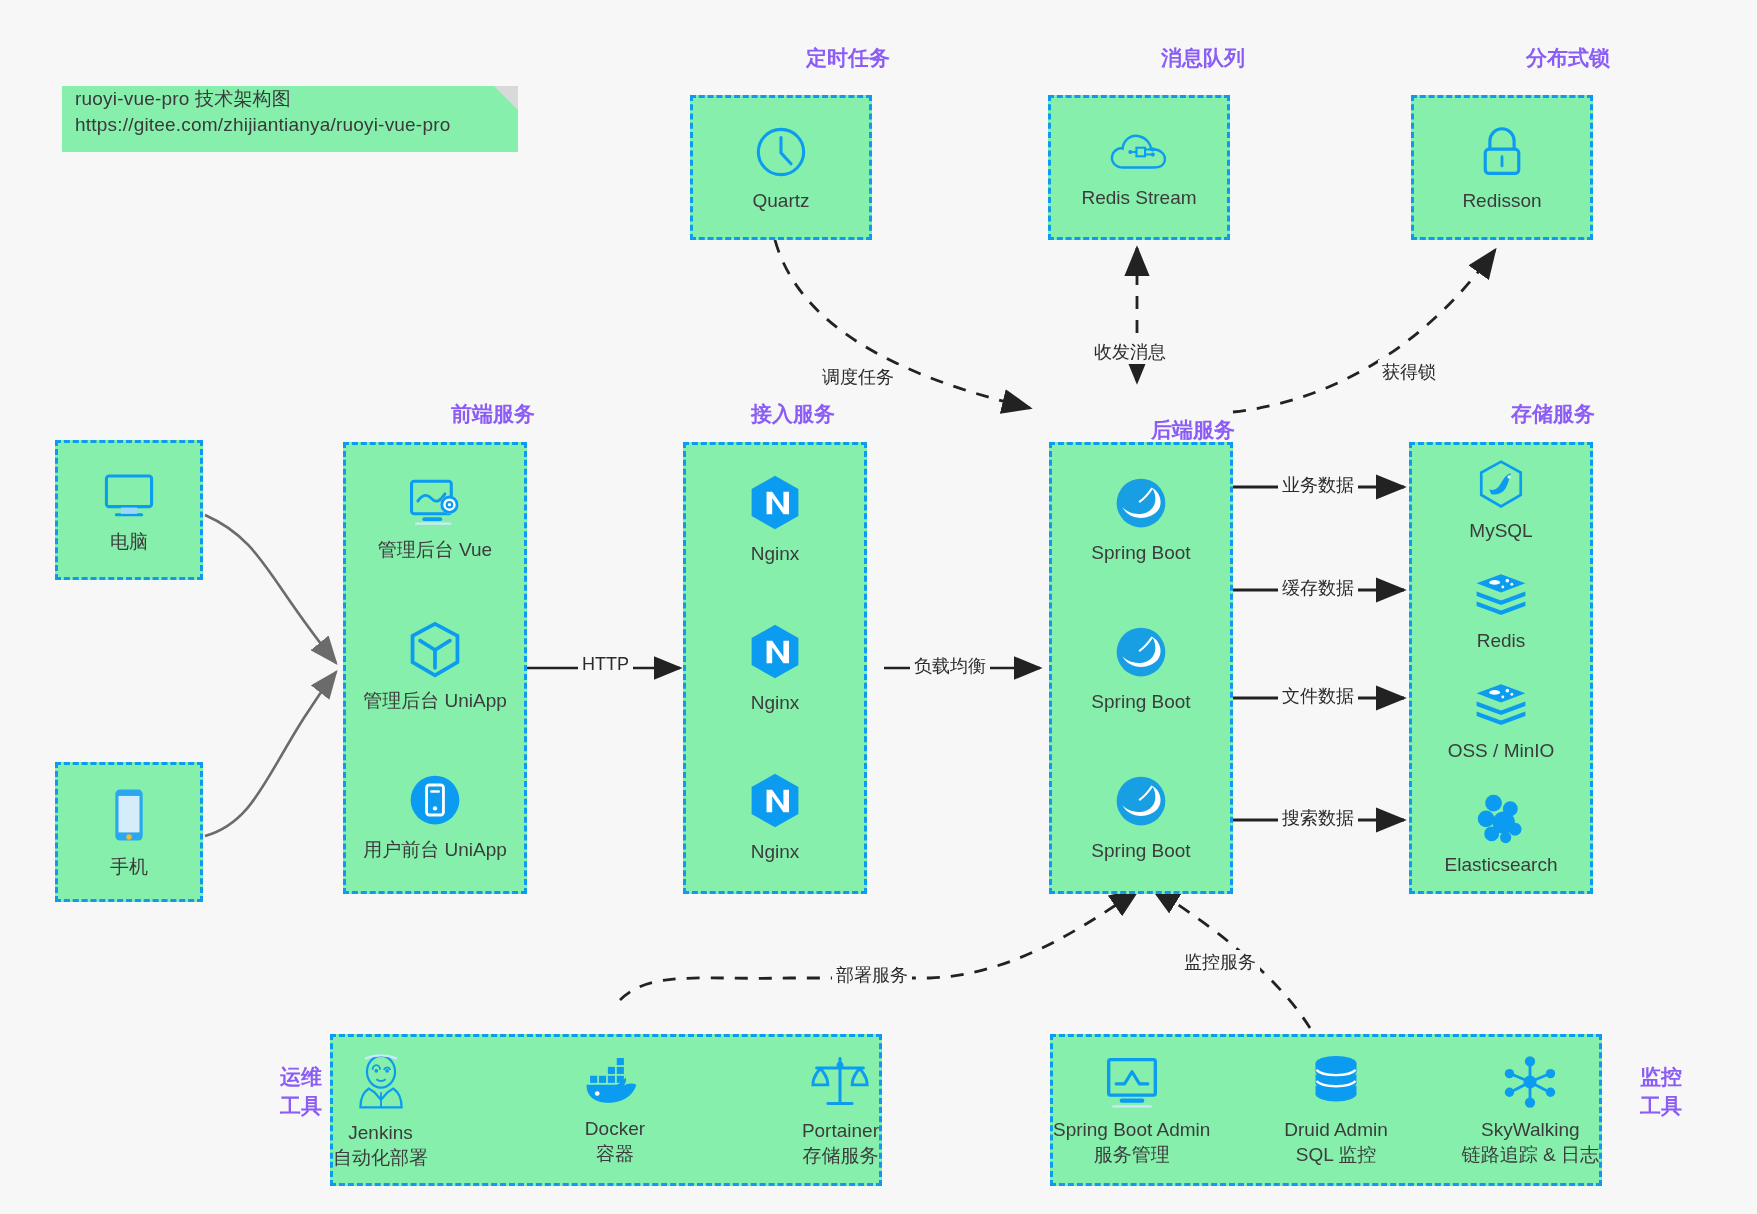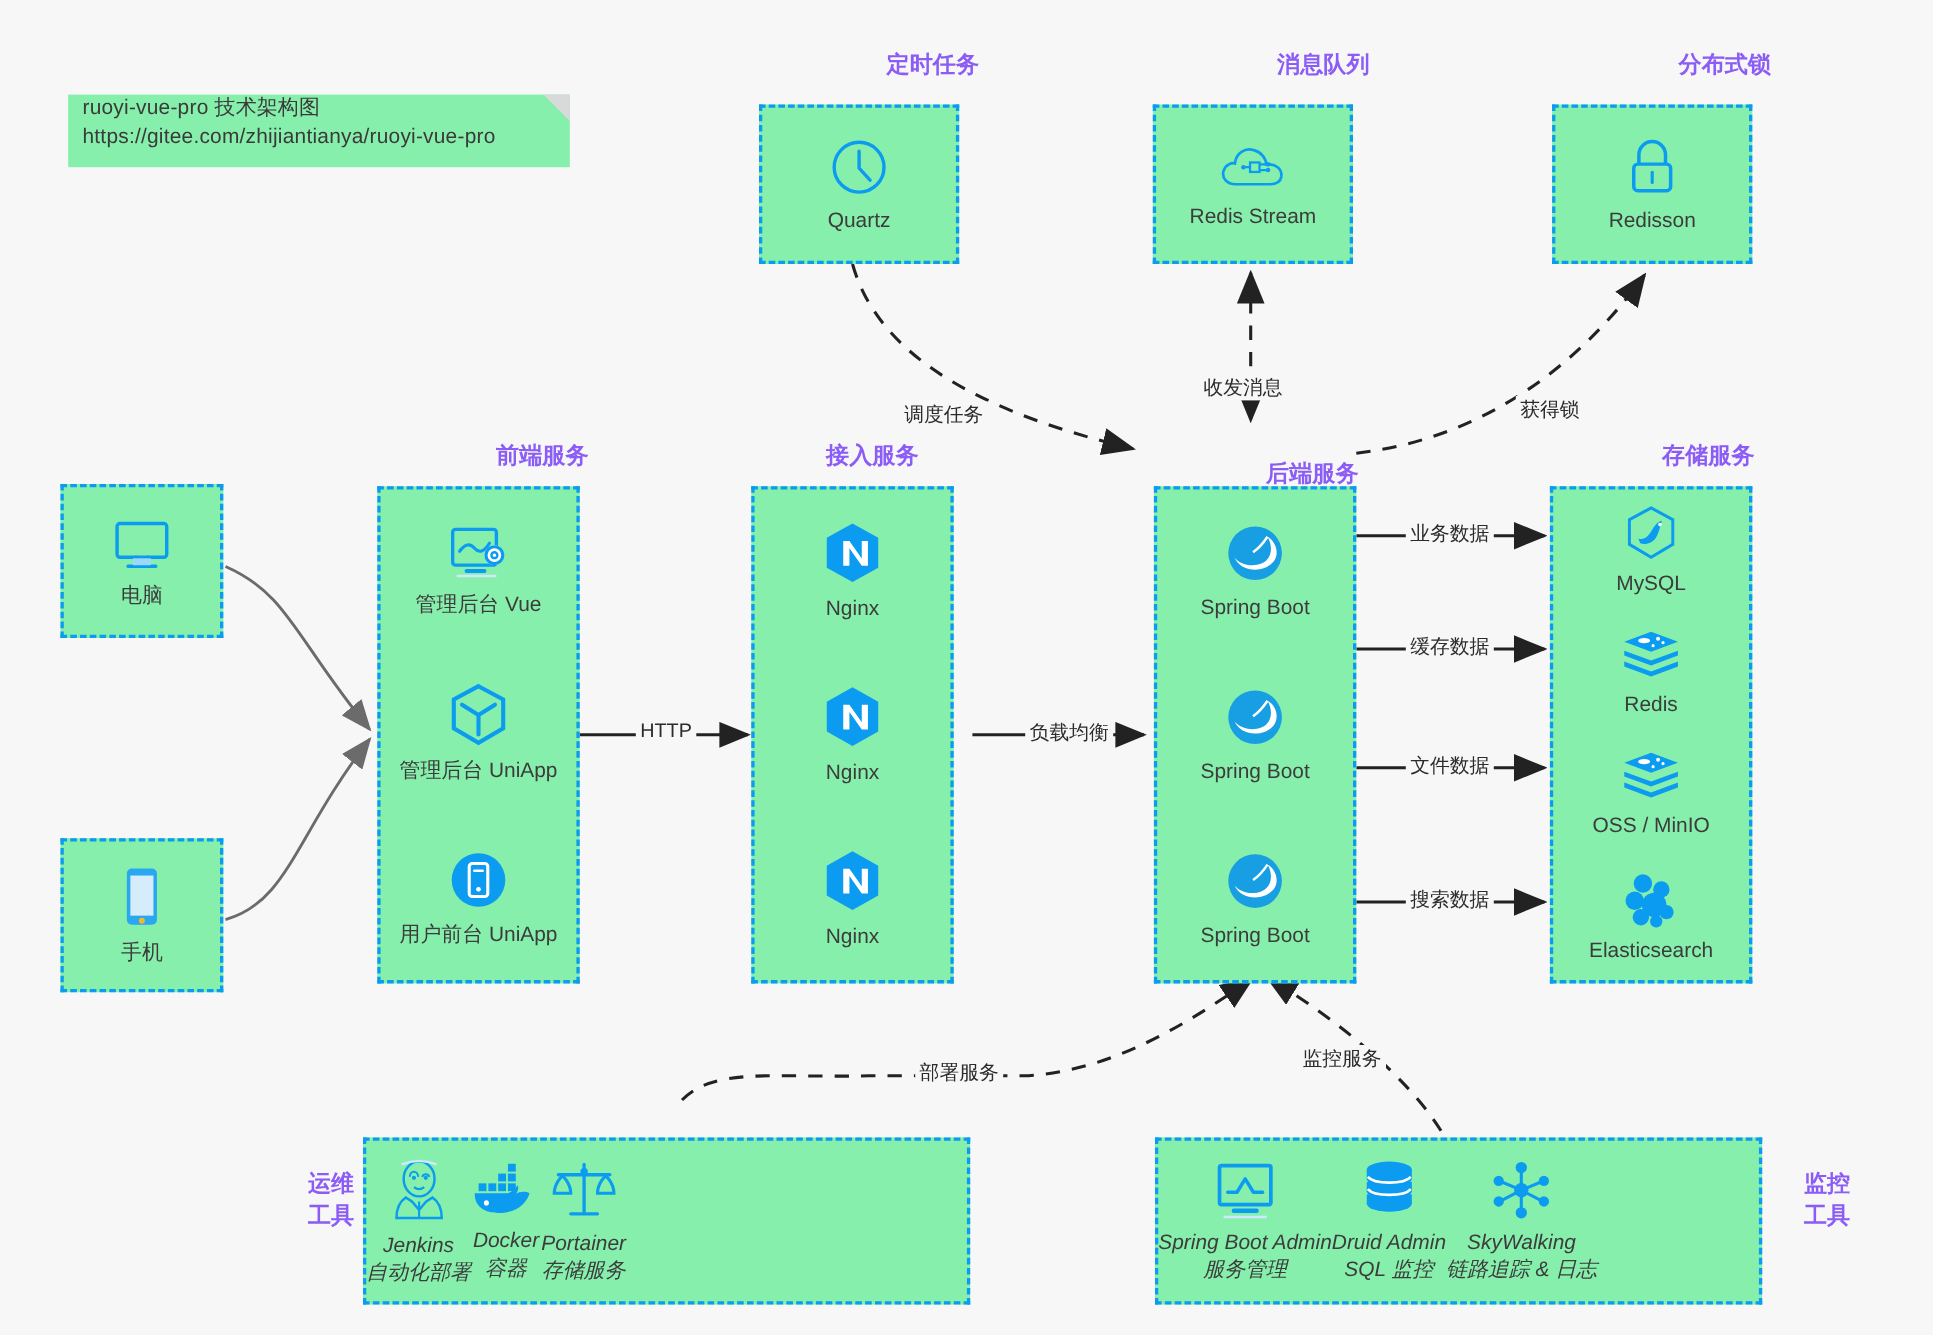--- a/index.html
+++ b/index.html
@@ -32,21 +32,21 @@
     position:absolute;color:#8b5cf6;font-weight:bold;font-size:21px;
     white-space:nowrap;text-align:right;
   }
   .gtitle.two{line-height:29px;}
 
   
   .box{
     position:absolute;border:3px dashed #0b9bf0;background:#86efac;
     box-sizing:border-box;
   }
-  .box.row{display:flex;align-items:center;justify-content:flex-start;font-style:italic;}
+  .box.row{display:flex;align-items:center;justify-content:space-between;}
   .box.col{display:flex;flex-direction:column;align-items:center;justify-content:space-around;}
 
   .node{display:flex;flex-direction:column;align-items:center;justify-content:center;}
   .node .cap{
     font-size:19px;color:#3c3c3c;margin-top:7px;white-space:nowrap;text-align:center;
     line-height:25px;
   }
   .node .cap2{font-size:19px;color:#3c3c3c;white-space:nowrap;text-align:center;line-height:25px;}
   .ico{display:block;}
 
@@ -411,21 +411,21 @@
       <div class="cap">SkyWalking</div>
       <div class="cap2">链路追踪 &amp; 日志</div>
     </div>
   </div>
   <div class="gtitle two" style="left:1612px;top:1062px;width:70px;">
     <div>监控</div>
     <div>工具</div>
   </div>
 
   <div class="elabel" style="left:578px;top:654px;">HTTP</div>
-  <div class="elabel" style="left:910px;top:654px;margin-left:22px;">负载均衡</div>
+  <div class="elabel" style="left:910px;top:654px;">负载均衡</div>
   <div class="elabel" style="left:818px;top:365px;">调度任务</div>
   <div class="elabel" style="left:1090px;top:296px;margin-top:44px;">收发消息</div>
   <div class="elabel" style="left:1378px;top:360px;">获得锁</div>
   <div class="elabel" style="left:1278px;top:473px;">业务数据</div>
   <div class="elabel" style="left:1278px;top:576px;">缓存数据</div>
   <div class="elabel" style="left:1278px;top:684px;">文件数据</div>
   <div class="elabel" style="left:1278px;top:806px;">搜索数据</div>
   <div class="elabel" style="left:832px;top:963px;">部署服务</div>
   <div class="elabel" style="left:1180px;top:950px;">监控服务</div>
 

